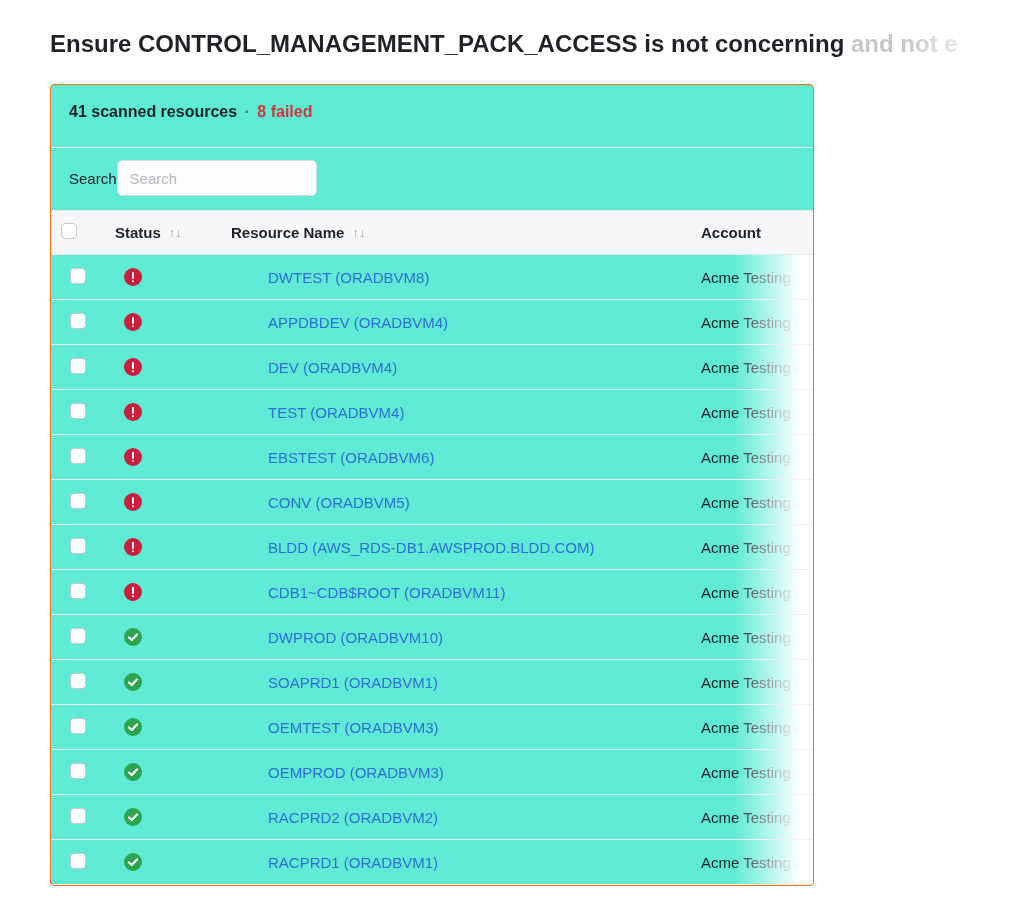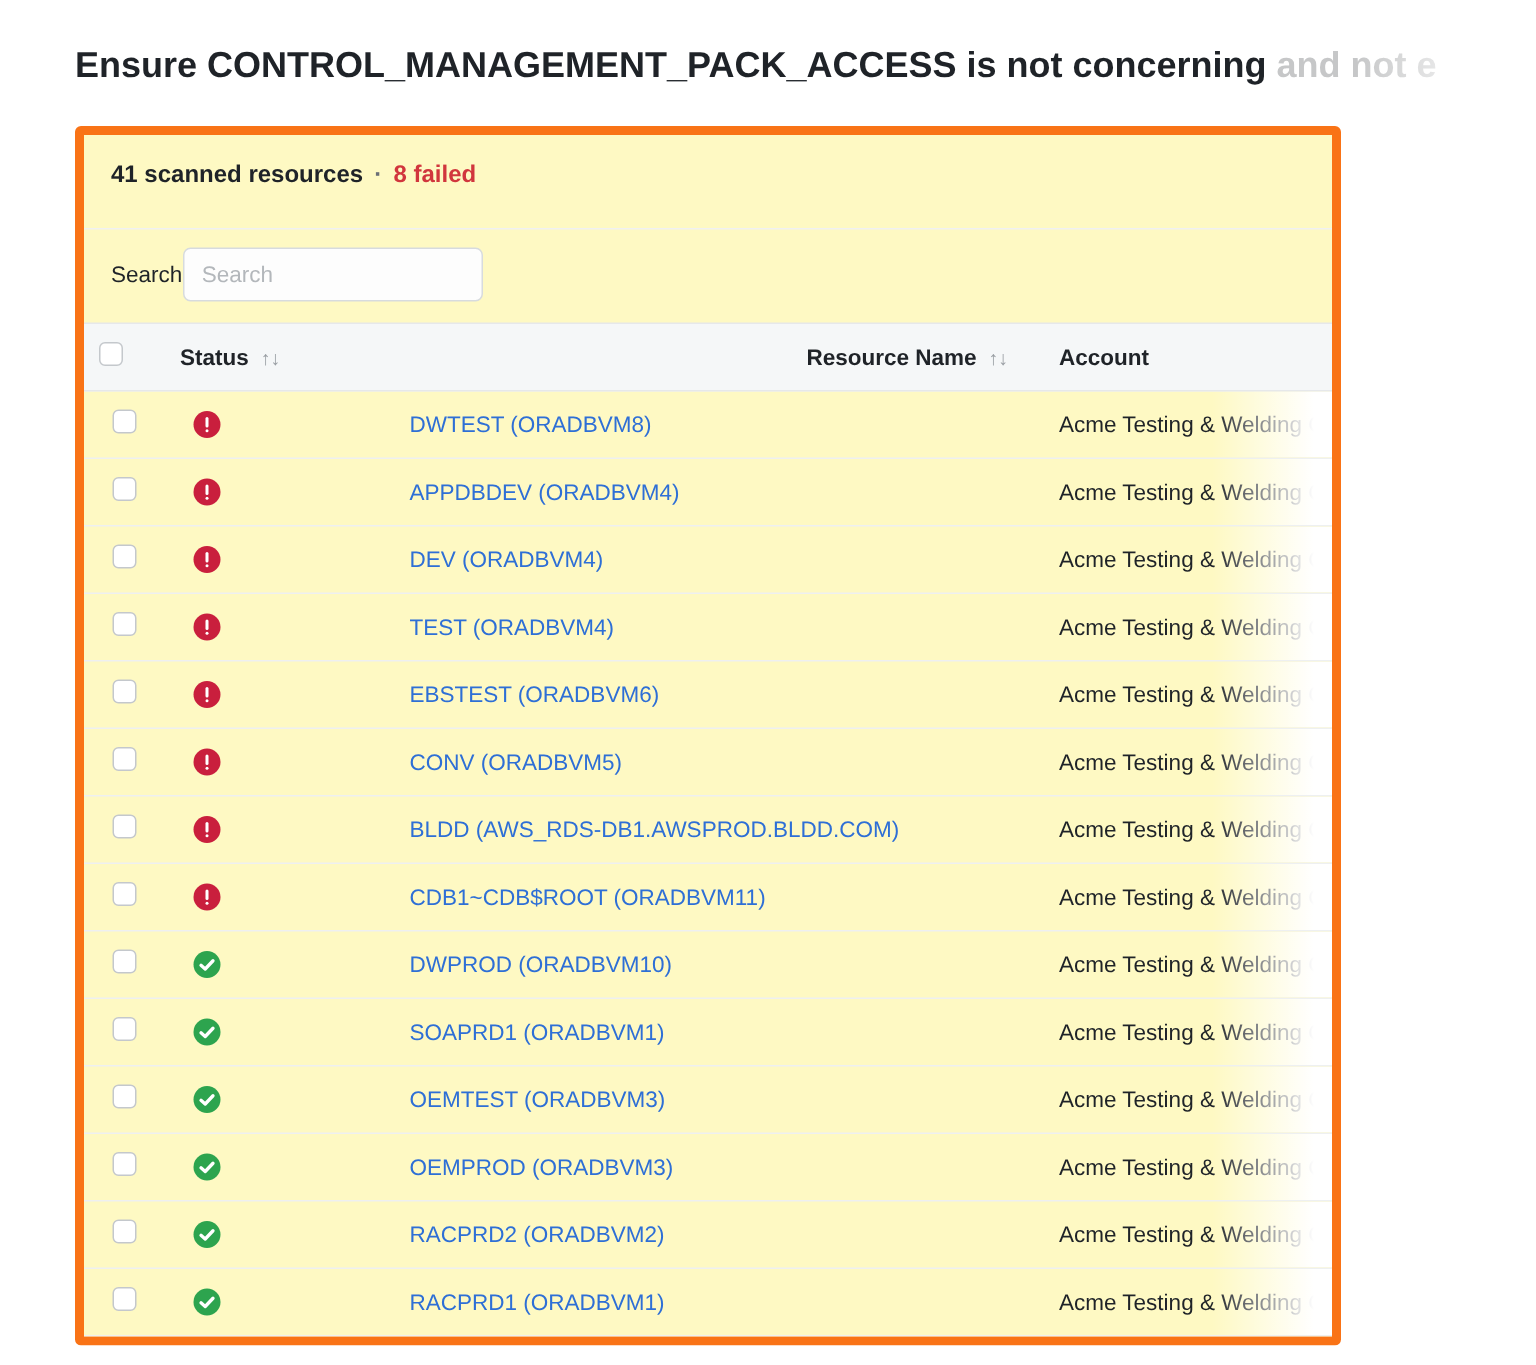--- a/index.html
+++ b/index.html
@@ -26,24 +26,24 @@
     color: #c6c7c8;
   }
   .title-fade {
     position: absolute;
     right: 0; top: 0; bottom: 0;
     width: 120px;
     background: linear-gradient(to right, rgba(255,255,255,0), #fff 80%);
     pointer-events: none;
   }
   .panel {
-    border: 6px solid #f97316;
+    border: 1px solid #f97316;
     border-radius: 4px;
-    background: #fef9c3;
-    width: 844px;
+    background: #5eead4;
+    width: 764px;
     overflow: hidden;
   }
   .summary {
     padding: 18px 18px 26px 18px;
     font-size: 16px;
     font-weight: 700;
     border-bottom: 1px solid #f0f1f2;
   }
   .summary .dot { color: #6a6f76; padding: 0 3px; }
   .summary .failed { color: #d1363d; }
@@ -96,21 +96,21 @@
   .col-name { width: 470px; }
   .col-account { width: auto; margin-top: 34px; }
   .th-inner {
     display: flex; align-items: center; gap: 8px;
   }
   .th-sort {
     color: #999ea3;
     font-weight: 400;
     font-size: 13px;
   }
-  .col-name .th-inner { justify-content: flex-end; padding-right: 14px; }
+  .col-name .th-inner { justify-content: flex-start; padding-right: 14px; }
   .checkbox {
     width: 16px; height: 16px;
     border: 1.5px solid #c4c8cc;
     border-radius: 4px;
     display: inline-block;
     background: #fff;
   }
   .status-icon {
     width: 20px; height: 20px;
     display: inline-block;

